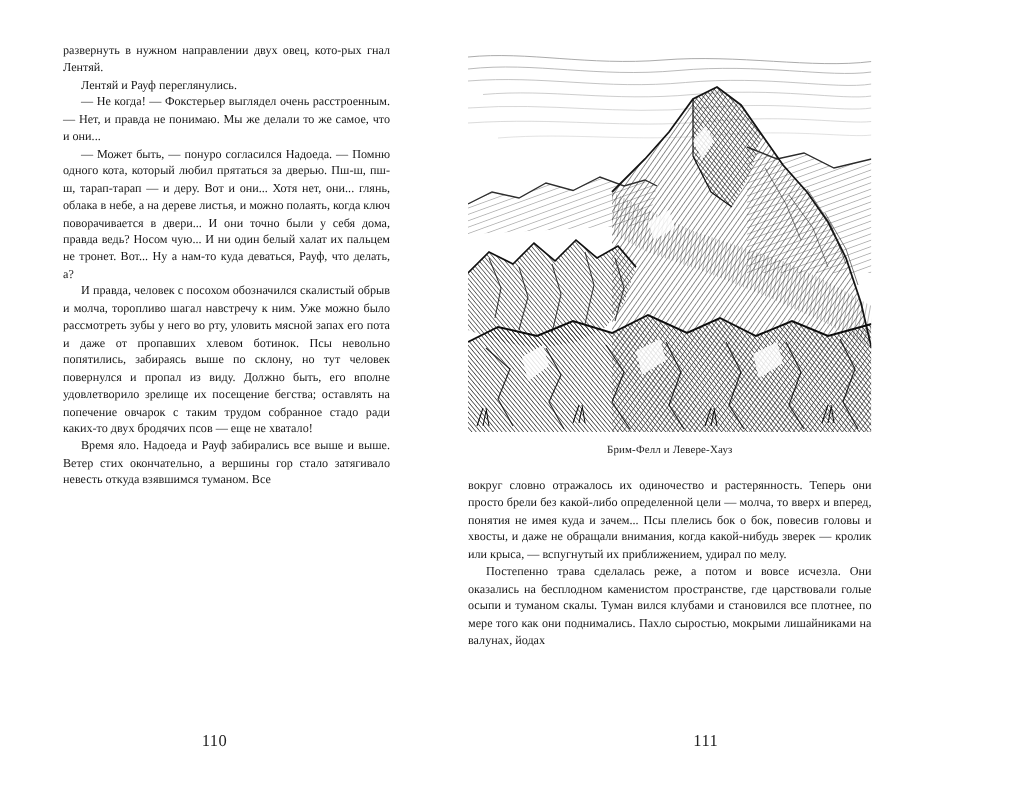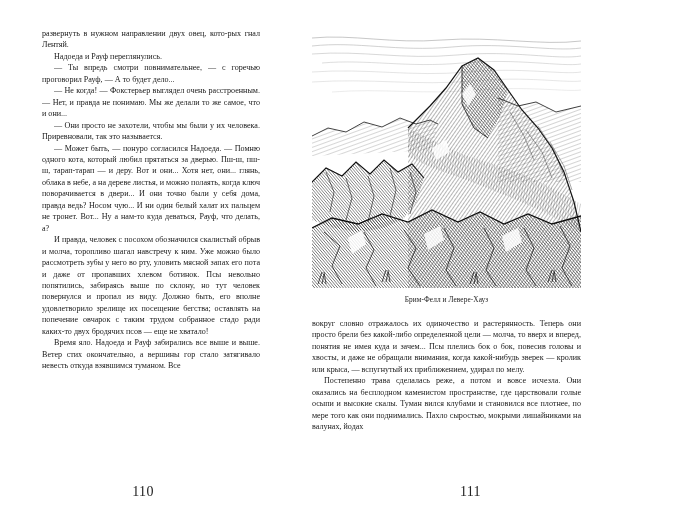--- a/index.html
+++ b/index.html
@@ -47,21 +47,21 @@
   }
   .text-col p.noind {
     text-indent: 0;
   }
   .folio {
     position: absolute;
     bottom: 28px;
     width: 100%;
     left: 0;
     text-align: center;
-    font-size: 14px;
+    font-size: 11px;
     letter-spacing: 0.3px;
     color: #222;
   }
   .page-left .folio { padding-right: 16px; }
   .page-right .folio { padding-left: 16px; }
 
   
   .illus-wrap {
     width: 100%;
     margin: 4px 0 0 0;
@@ -90,24 +90,22 @@
   }
 </style>
 </head>
 <body>
 
 <div class="spread">
 
   <div class="page page-left">
     <div class="text-col">
       <p class="noind">развернуть в нужном направлении двух овец, кото-рых гнал Лентяй.</p>
-      <p>Надоеда и Рауф переглянулись.</p>
-      <p>— Ты впредь смотри повнимательнее, — с горечью проговорил Рауф, — А то будет дело...</p>
+      <p>Лентяй и Рауф переглянулись.</p>
       <p>— Не когда! — Фокстерьер выглядел очень расстроенным. — Нет, и правда не понимаю. Мы же делали то же самое, что и они...</p>
-      <p>— Они просто не захотели, чтобы мы были у их человека. Приревновали, так это называется.</p>
       <p>— Может быть, — понуро согласился Надоеда. — Помню одного кота, который любил прятаться за дверью. Пш-ш, пш-ш, тарап-тарап — и деру. Вот и они... Хотя нет, они... глянь, облака в небе, а на дереве листья, и можно полаять, когда ключ поворачивается в двери... И они точно были у себя дома, правда ведь? Носом чую... И ни один белый халат их пальцем не тронет. Вот... Ну а нам-то куда деваться, Рауф, что делать, а?</p>
       <p>И правда, человек с посохом обозначился скалистый обрыв и молча, торопливо шагал навстречу к ним. Уже можно было рассмотреть зубы у него во рту, уловить мясной запах его пота и даже от пропавших хлевом ботинок. Псы невольно попятились, забираясь выше по склону, но тут человек повернулся и пропал из виду. Должно быть, его вполне удовлетворило зрелище их посещение бегства; оставлять на попечение овчарок с таким трудом собранное стадо ради каких-то двух бродячих псов — еще не хватало!</p>
       <p>Время яло. Надоеда и Рауф забирались все выше и выше. Ветер стих окончательно, а вершины гор стало затягивало невесть откуда взявшимся туманом. Все</p>
     </div>
     <div class="folio">110</div>
   </div>
 
   <div class="page page-right">
 
     <div class="illus-wrap">
@@ -211,19 +209,19 @@
           </g>
         </svg>
       </div>
       <div class="illus-caption">Брим-Фелл и Левере-Хауз</div>
     </div>
 
     <div class="illus-gap"></div>
 
     <div class="text-col">
       <p class="noind">вокруг словно отражалось их одиночество и растерянность. Теперь они просто брели без какой-либо определенной цели — молча, то вверх и вперед, понятия не имея куда и зачем... Псы плелись бок о бок, повесив головы и хвосты, и даже не обращали внимания, когда какой-нибудь зверек — кролик или крыса, — вспугнутый их приближением, удирал по мелу.</p>
-      <p>Постепенно трава сделалась реже, а потом и вовсе исчезла. Они оказались на бесплодном каменистом пространстве, где царствовали голые осыпи и высокие скалы. Туман вился клубами и становился все плотнее, по мере того как они поднимались. Пахло сыростью, мокрыми лишайниками на валунах, йодах</p>
+      <p>Постепенно трава сделалась реже, а потом и вовсе исчезла. Они оказались на бесплодном каменистом пространстве, где царствовали голые осыпи и туманом скалы. Туман вился клубами и становился все плотнее, по мере того как они поднимались. Пахло сыростью, мокрыми лишайниками на валунах, йодах</p>
     </div>
 
     <div class="folio">111</div>
   </div>
 
 </div>
 
 </body></html>

